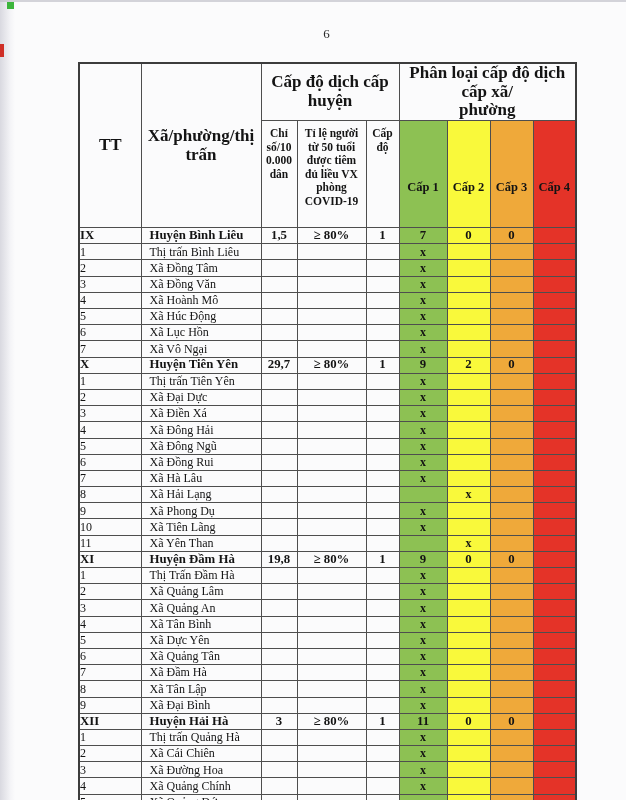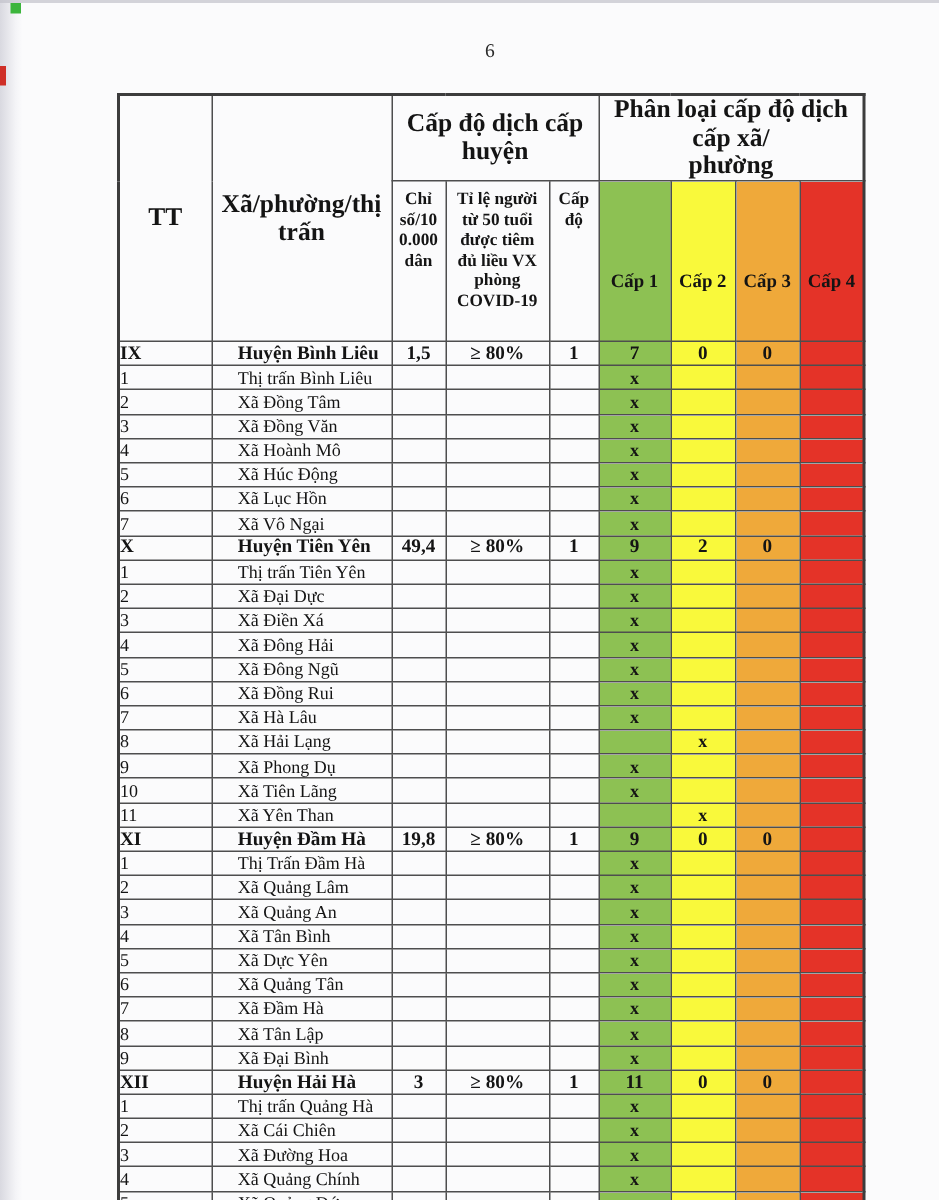--- a/index.html
+++ b/index.html
@@ -37,21 +37,21 @@
   tr.group th{height:23px;font-size:17px;line-height:1.1;}
   tr.group th.wrap2{white-space:pre-line;text-align:center;}
   tr.sub th{height:80px;font-size:11.5px;line-height:1.18;vertical-align:top;padding-top:6px;white-space:pre-line;}
   tr.sub th.lv{vertical-align:middle;font-size:12.5px;padding-top:26px;white-space:normal;}
   .c1{background:var(--cap1);}
   .c2{background:var(--cap2);}
   .c3{background:var(--cap3);}
   .c4{background:var(--cap4);margin-top:20px;}
   tbody td{height:15.2px;font-size:12px;line-height:1.05;vertical-align:middle;}
   tbody td.tt{}
-  tbody td.name{text-align:left;padding-left:17px;}
+  tbody td.name{text-align:left;padding-left:8px;}
   tbody td.num,tbody td.mark{text-align:center;}
   tbody td.mark{font-weight:bold;font-size:12px;}
   tr.district td{font-weight:bold;font-size:12.8px;}
   tbody td.num{font-weight:bold;}
 </style>
 </head>
 <body>
 
 <div class="scan-gutter"></div>
 <div class="scan-top-edge"></div>
@@ -184,21 +184,21 @@
         <td class="num"></td>
         <td class="num"></td>
         <td class="mark c1">x</td>
         <td class="mark c2"></td>
         <td class="mark c3"></td>
         <td class="mark c4"></td>
       </tr>
       <tr class="district">
         <td class="tt">X</td>
         <td class="name">Huyện Tiên Yên</td>
-        <td class="num">49,4</td>
+        <td class="num">29,7</td>
         <td class="num">≥ 80%</td>
         <td class="num">1</td>
         <td class="mark c1">9</td>
         <td class="mark c2">2</td>
         <td class="mark c3">0</td>
         <td class="mark c4"></td>
       </tr>
       <tr class="commune">
         <td class="tt">1</td>
         <td class="name">Thị trấn Tiên Yên</td>

